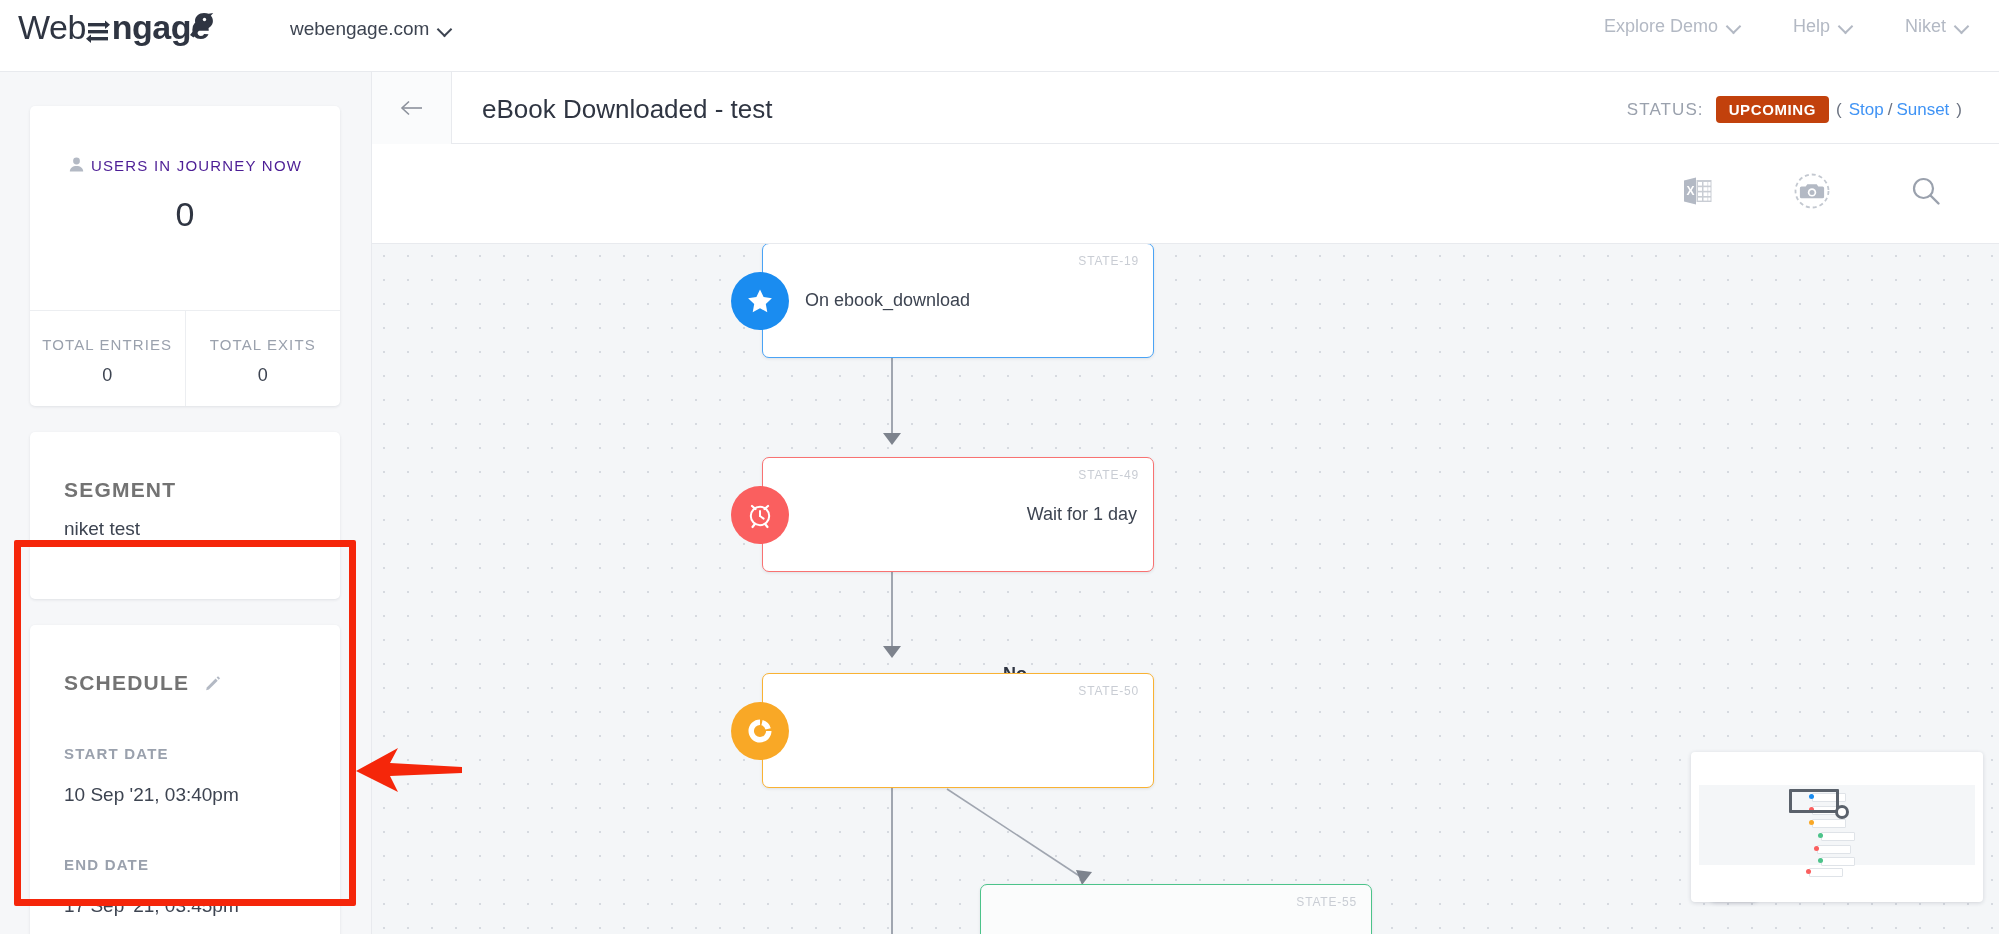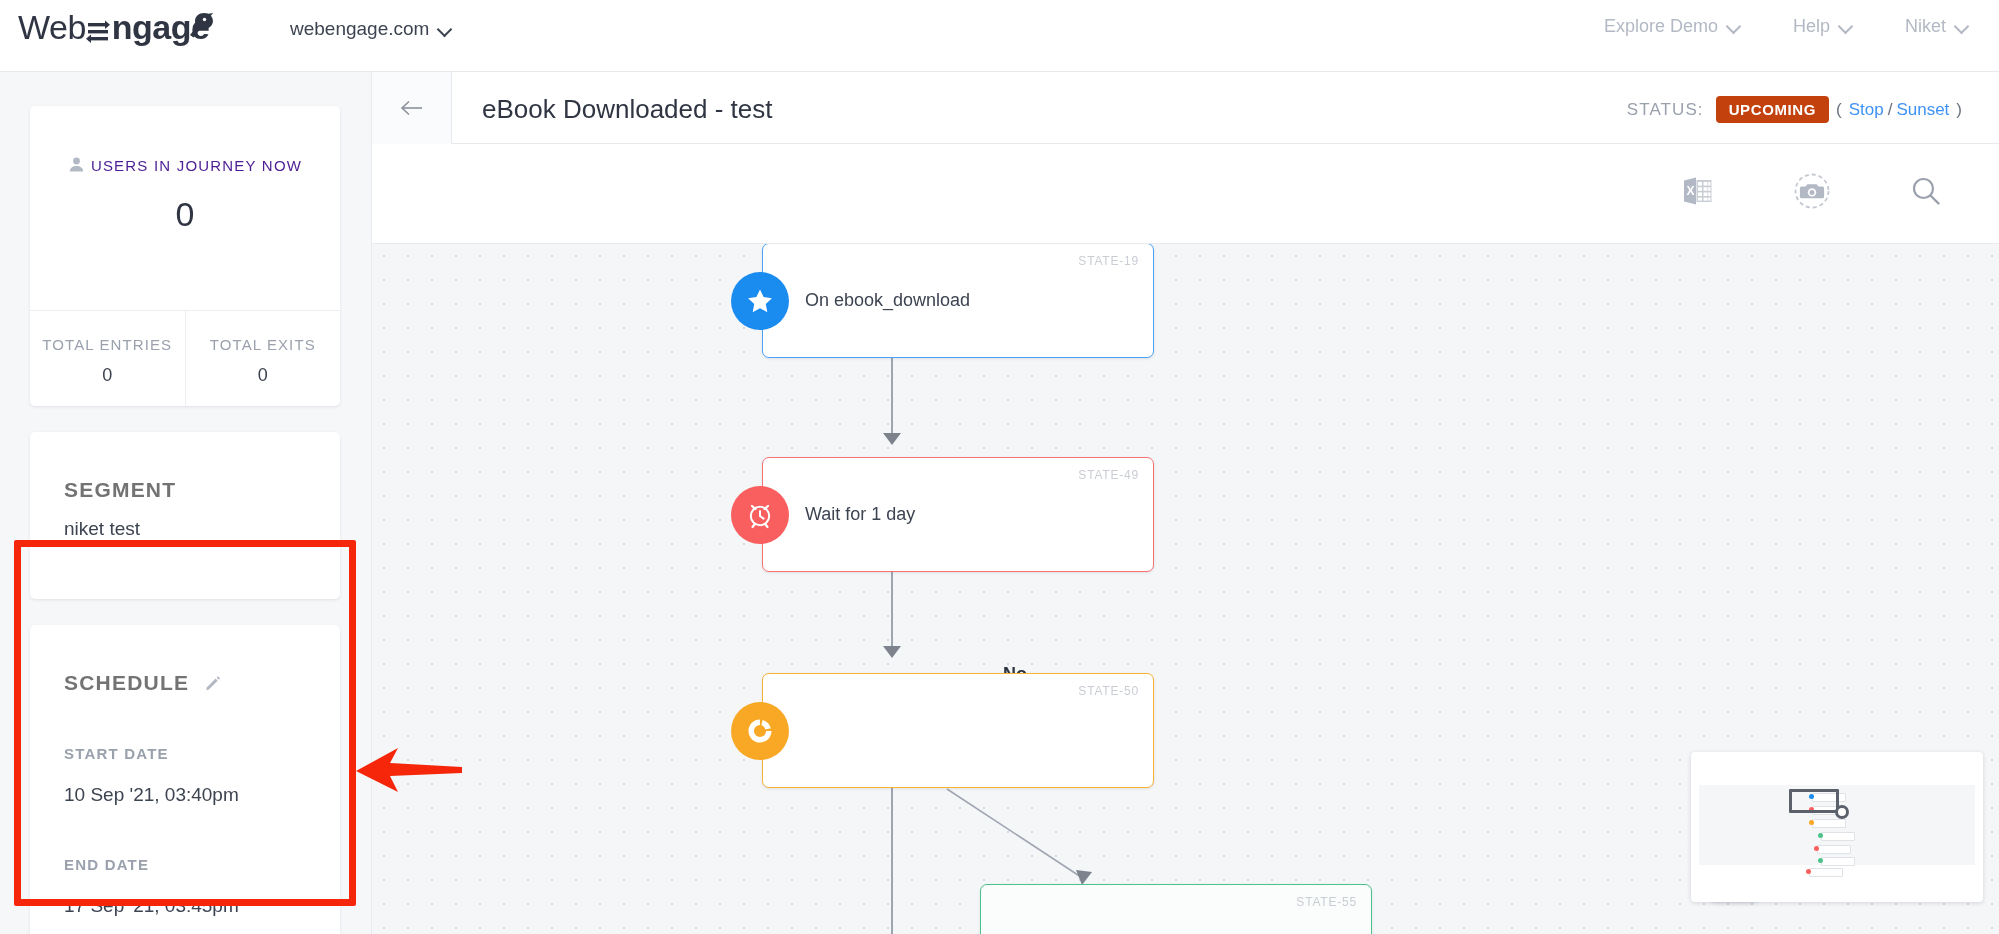--- a/index.html
+++ b/index.html
@@ -195,21 +195,21 @@
     display: flex; flex-direction: column; justify-content: center;
     font-size: 18px; color: #3d4451; line-height: 1.45;
   }
   .node-icon {
     position: absolute; left: -32px; top: 50%; transform: translateY(-50%);
     width: 58px; height: 58px; border-radius: 50%;
     display: flex; align-items: center; justify-content: center;
   }
   .n-blue { border: 1.5px solid #4aa3f5; }
   .n-blue .node-icon { background: #1a8cf0; }
-  .n-red { border: 1.5px solid #f87272; }
+  .n-red { border: 1.5px solid #f87272; text-align: right; }
   .n-red .node-icon { background: #fa5f5f; }
   .n-orange { border: 1.5px solid #f9b233; }
   .n-orange .node-icon { background: #f9a826; }
   .n-green { border: 1.5px solid #4cc38a; background:#fbfcfc; }
 
   .edge { position: absolute; }
   .edge-line { background: #a0a6b0; }
   .arrowhead {
     width: 0; height: 0;
     border-left: 9px solid transparent;

